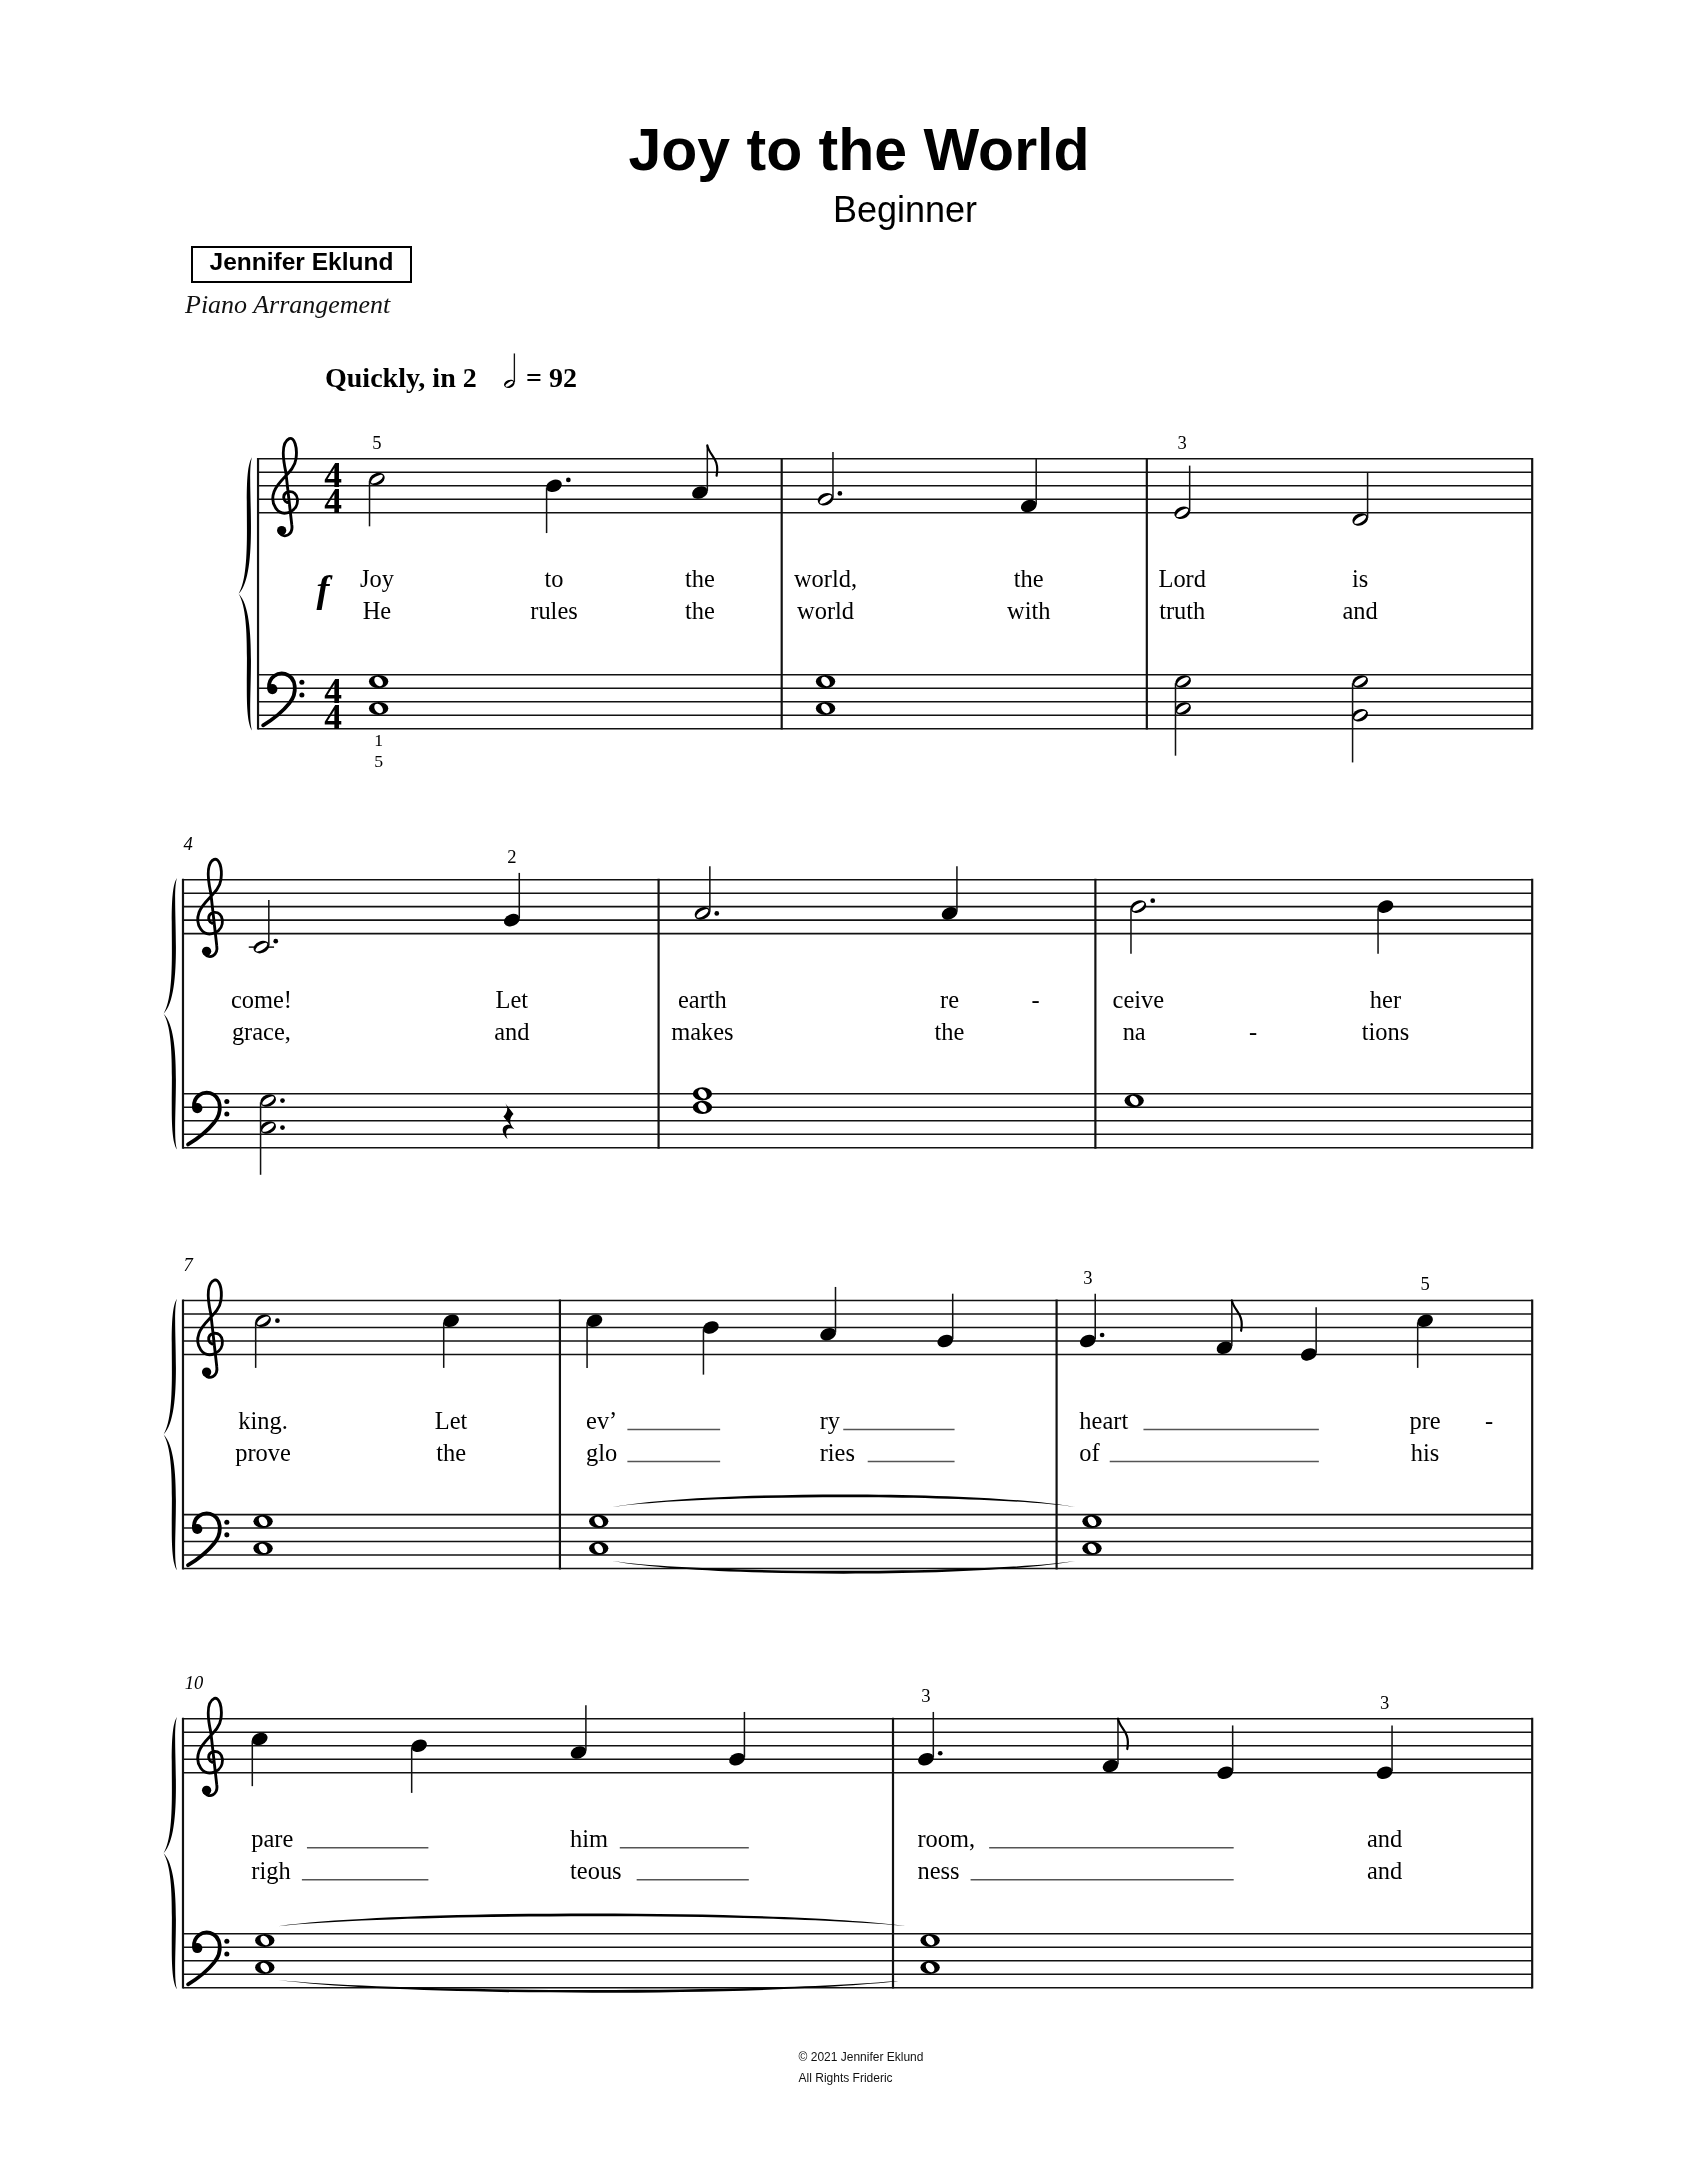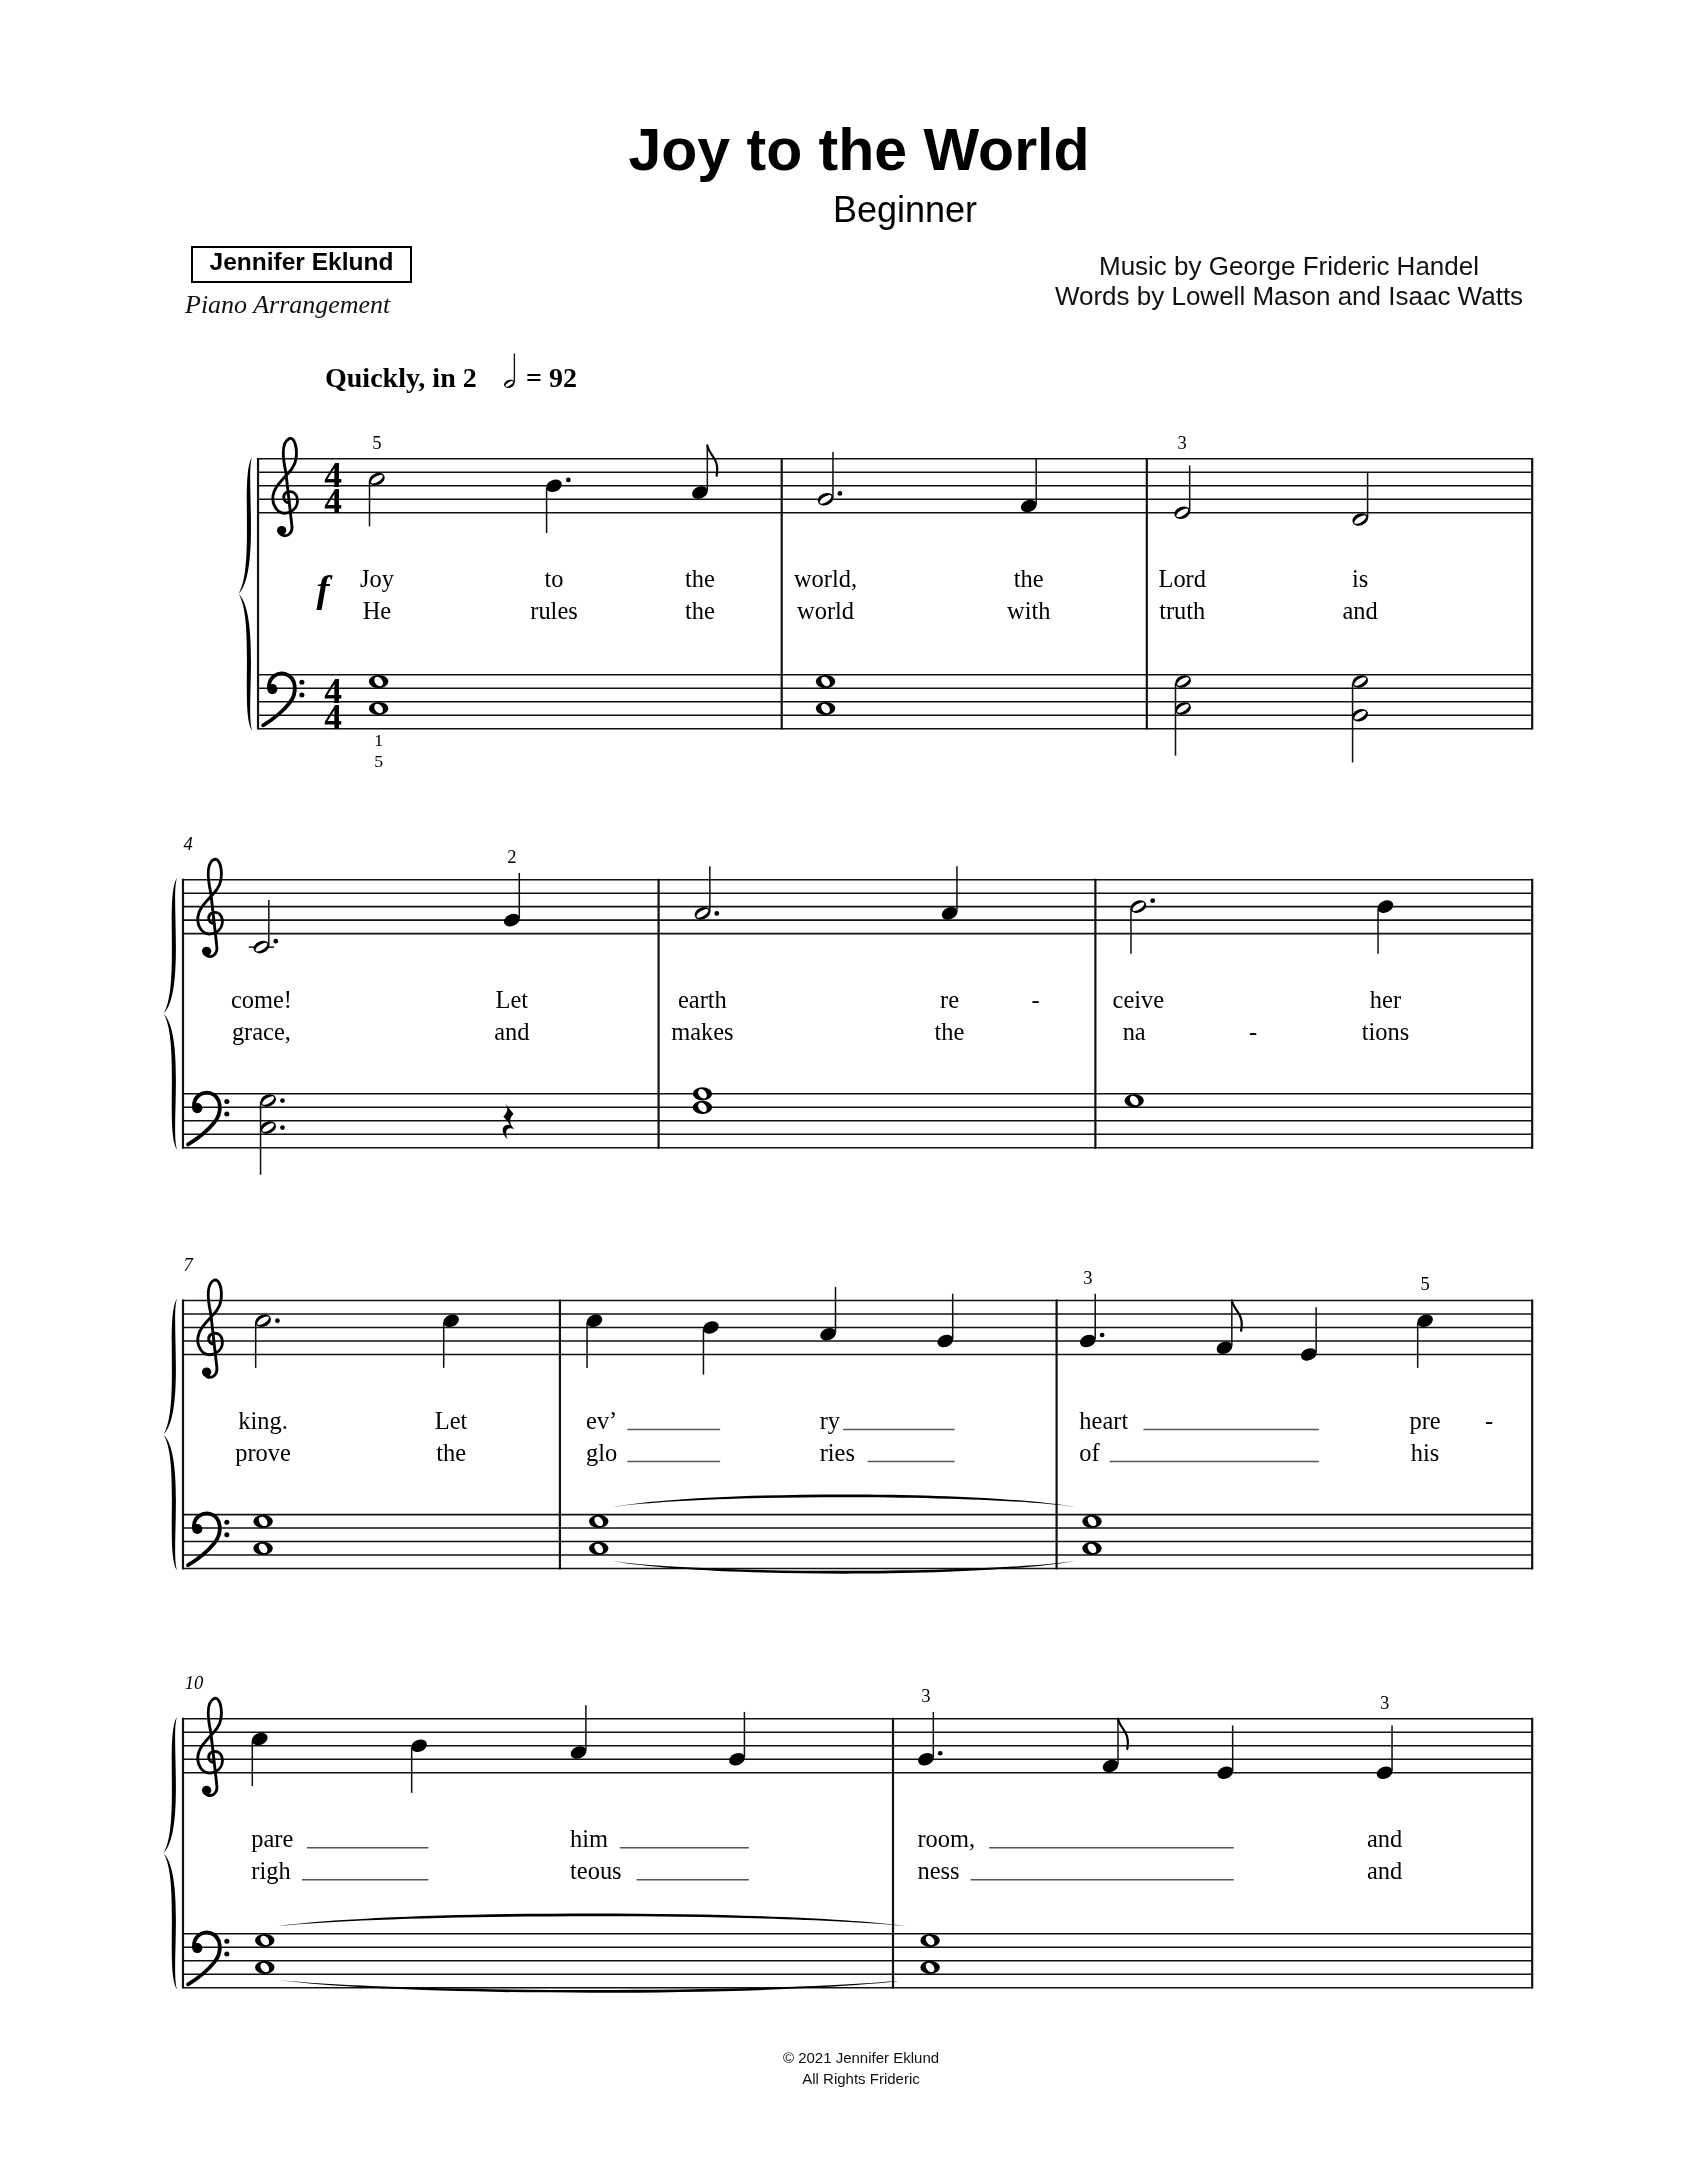--- a/index.html
+++ b/index.html
@@ -40,21 +40,21 @@
     .tempo-text {
       font-weight: bold; font-size: 28px; line-height: 28px;
       left: 325px; top: 364px;
     }
     .tempo-bpm {
       font-weight: bold; font-size: 28px; line-height: 28px;
       left: 526px; top: 364px;
     }
     .footer {
       left: 861px; top: 2047px; transform: translateX(-50%);
-      text-align: center; font-size: 15px; line-height: 21px; color: #111;
+      text-align: left; font-size: 12px; line-height: 21px; color: #111;
     }
     .footer div { white-space: nowrap; }
     #score-svg { position: absolute; left: 0; top: 0; }
   </style>
 </head>
 <body>
 
 <div class="page">
 
   <svg id="score-svg" width="1700" height="2159" viewBox="0 0 2016 2560">
@@ -477,24 +477,20 @@
     </svg>
 
   <div class="abs sans title">Joy to the World</div>
   <div class="abs sans subtitle">Beginner</div>
 
   <div class="abs sans arranger-box">
     <span>Jennifer Eklund</span>
   </div>
   <div class="abs sans arranger-role">Piano Arrangement</div>
 
-  <div class="abs sans credits">
-    <div>Music by George Frideric Handel</div>
-    <div>Words by Lowell Mason and Isaac Watts</div>
-  </div>
 
   <div class="abs serif tempo-text">Quickly, in 2</div>
   <div class="abs serif tempo-bpm">= 92</div>
 
   <div class="abs sans footer">
     <div>© 2021 Jennifer Eklund</div>
     <div>All Rights Frideric</div>
   </div>
 </div>
 

